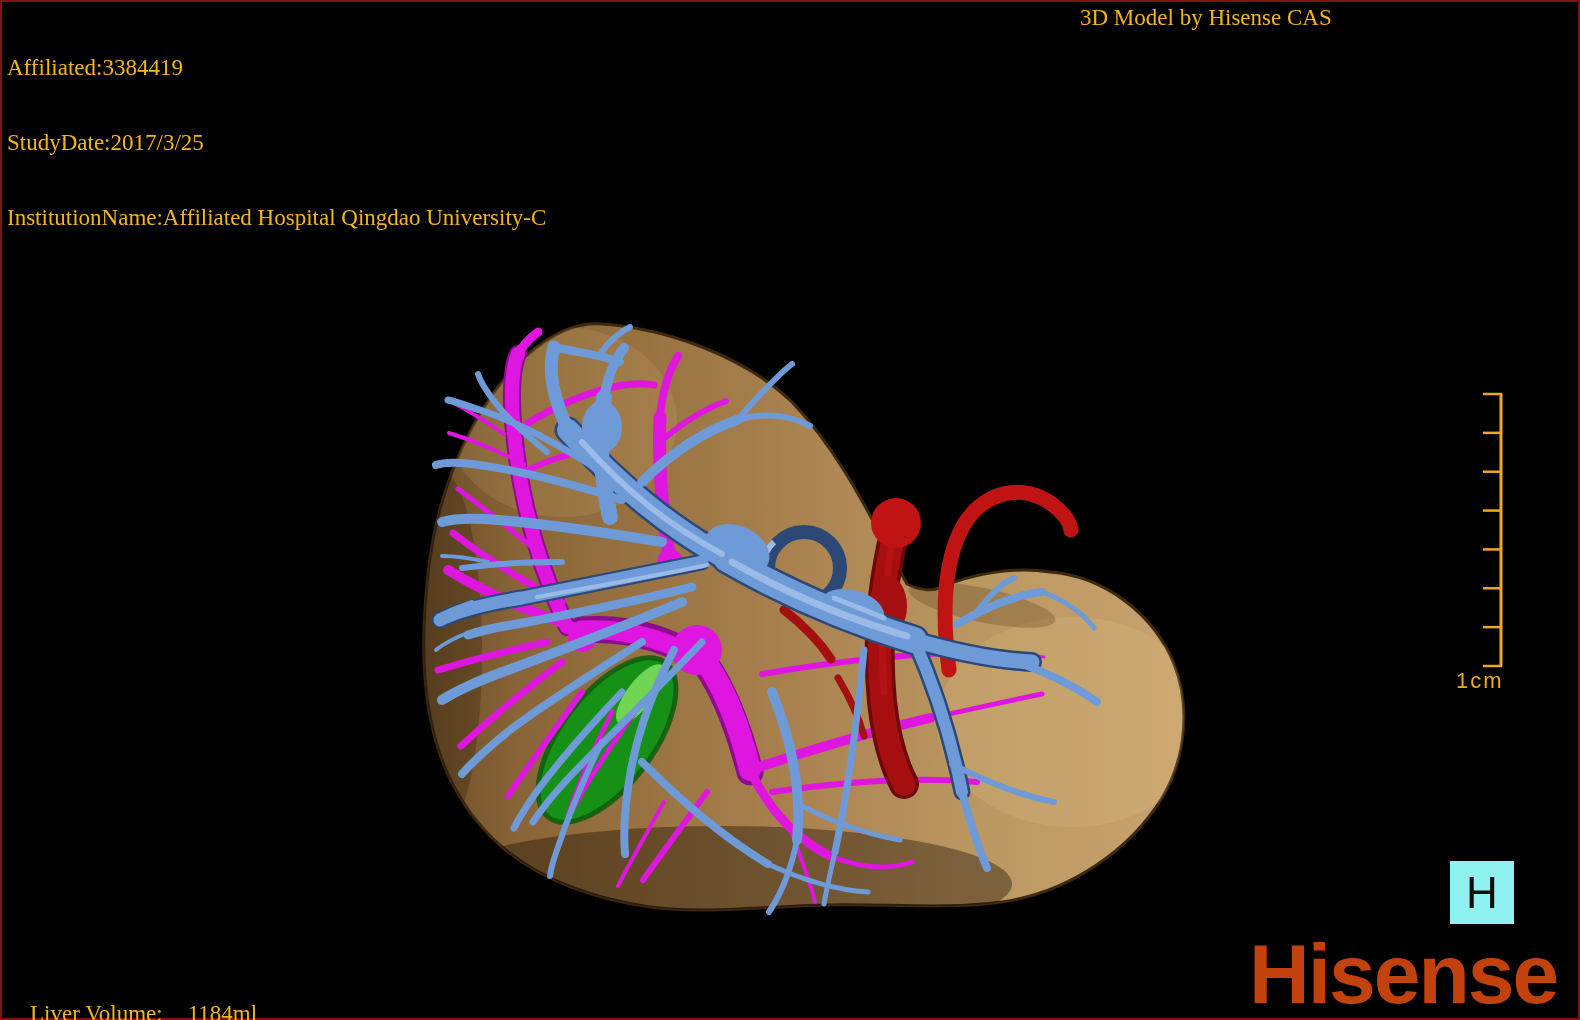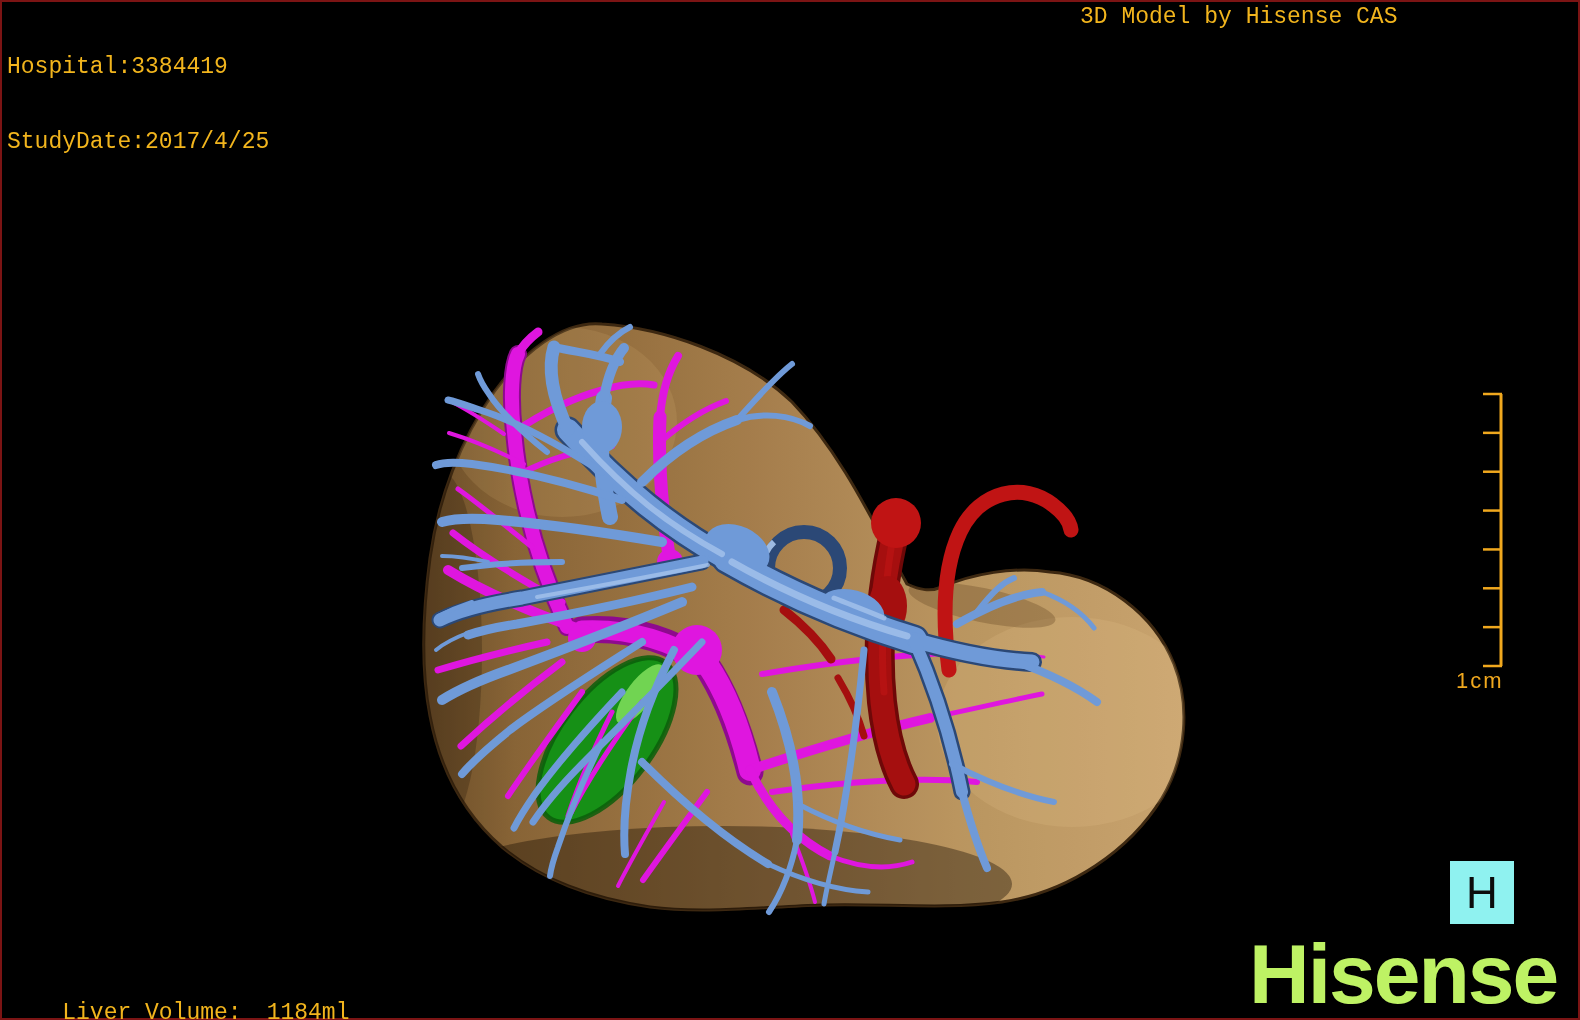--- a/index.html
+++ b/index.html
@@ -1,28 +1,28 @@
 <!DOCTYPE html>
 <html><head>
 <meta charset="utf-8">
 <style>
   html,body{margin:0;padding:0;background:#000;width:1580px;height:1020px;overflow:hidden;}
   .stage{position:absolute;top:0;left:0;width:1580px;height:1020px;background:#000;
          border:2px solid #7c1414;box-sizing:border-box;}
   .viewport{position:absolute;top:0;left:0;}
-  .hud{position:absolute;color:#f2b51d;font-family:Liberation Mono, monospace;
+  .hud{position:absolute;color:#f2b51d;font-family:Liberation Serif, serif;
        font-size:23px;line-height:25px;white-space:pre;z-index:5;}
   #patient-info{left:5px;top:3px;}
   #watermark{left:1078px;top:3px;}
   #liver-volume{left:5px;top:974px;}
   #liver-volume .vol-value{margin-left:25px;}
   .h-badge{position:absolute;left:1448px;top:859px;width:64px;height:63px;background:#8ff2f0;
            display:flex;align-items:center;justify-content:center;z-index:5;
            color:#0c0c0c;font-family:"Liberation Sans",sans-serif;font-size:44px;font-weight:400;}
-  .hisense-logo{position:absolute;left:1247px;top:930px;z-index:5;color:#bef264;
+  .hisense-logo{position:absolute;left:1247px;top:930px;z-index:5;color:#c2410c;
                 font-family:"Liberation Sans",sans-serif;font-weight:bold;font-size:84px;
                 line-height:1;letter-spacing:-2px;}
 </style>
 </head>
 <body>
 
 <div class="stage">
 
   <svg class="viewport" width="1580" height="1020" viewBox="0 0 1580 1020">
     <defs>
@@ -198,22 +198,23 @@
           <line x1="1481" x2="1500" y1="547.4285714285714" y2="547.4285714285714" stroke-width="2.5"></line>
           <line x1="1481" x2="1500" y1="586.2857142857142" y2="586.2857142857142" stroke-width="2.5"></line>
           <line x1="1481" x2="1500" y1="625.1428571428571" y2="625.1428571428571" stroke-width="2.5"></line>
           <line x1="1481" x2="1500" y1="664" y2="664" stroke-width="2.5"></line>
         </g>
     </g>
     <text x="1454" y="686" font-family="Liberation Sans, sans-serif" font-size="22" letter-spacing="2" stroke="none" fill="#f0a81e">1cm</text>
   </svg>
 
   <div class="hud" id="patient-info">
-    <div>Hospital:3384419</div>
-    <div>StudyDate:2017/4/25</div>
+    <div>Affiliated:3384419</div>
+    <div>StudyDate:2017/3/25</div>
+    <div>InstitutionName:Affiliated Hospital Qingdao University-C</div>
   </div>
 
   <div class="hud" id="watermark">3D Model by Hisense CAS</div>
 
   <div class="hud" id="liver-volume">
     <span>Liver Volume:</span><span class="vol-value">1184ml</span>
   </div>
 
   <div class="h-badge">
     <span>H</span>

